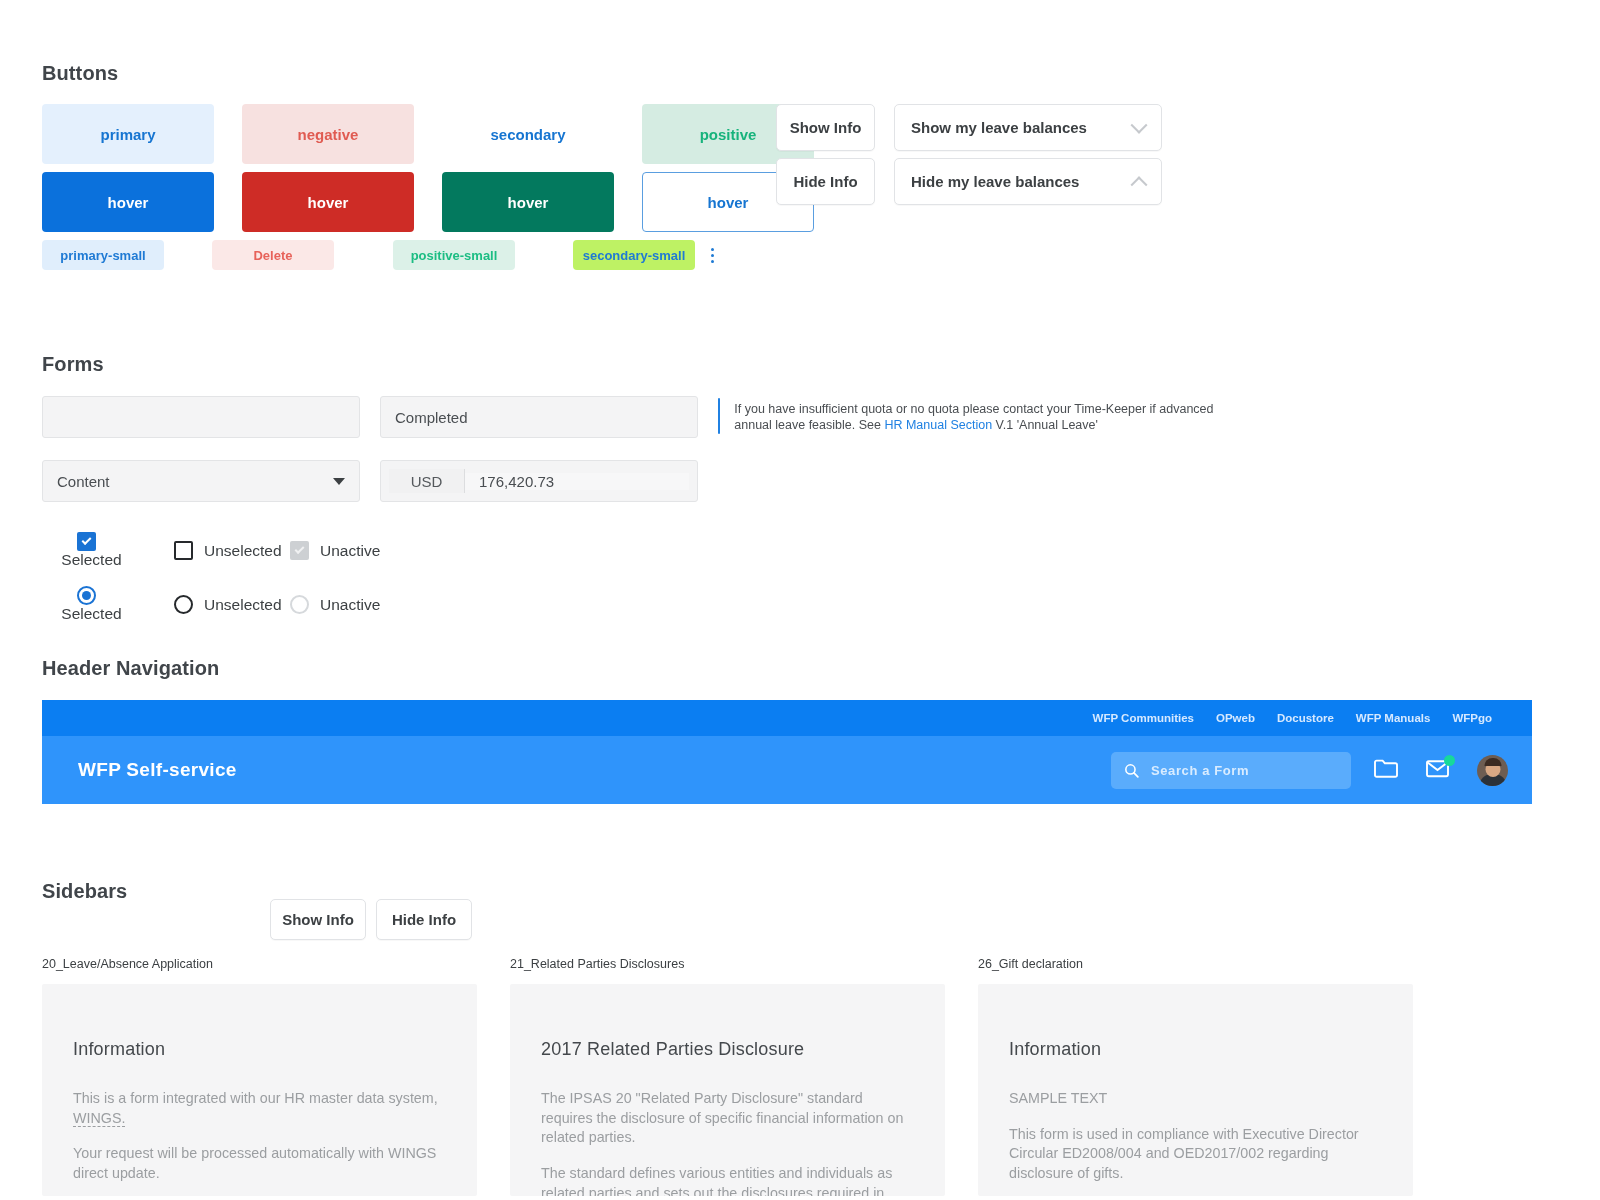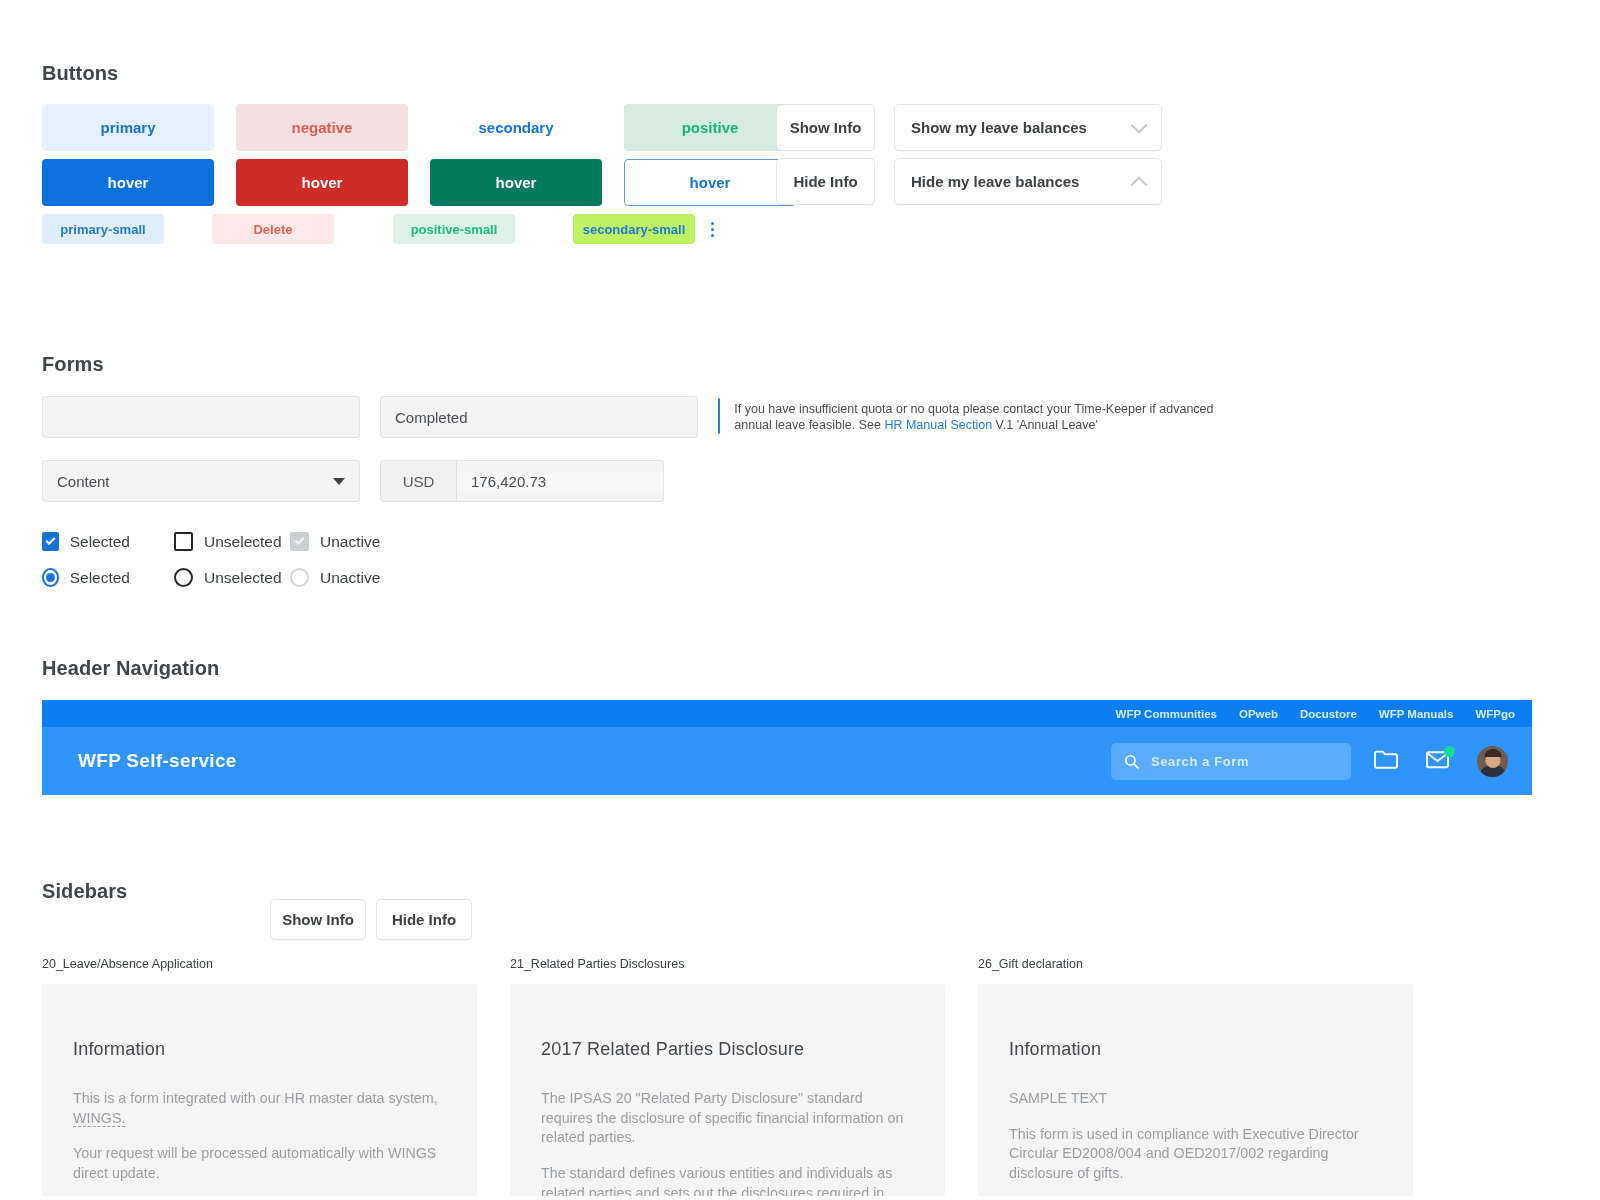--- a/index.html
+++ b/index.html
@@ -24,21 +24,21 @@
 
   
   .buttons-area{ position:absolute; left:42px; top:104px; }
   .btn-row{ display:flex; align-items:center; margin-bottom:8px; }
   .btn{
     border:none; border-radius:4px; cursor:pointer;
     font-family:"Liberation Sans", sans-serif;
     font-size:15px; font-weight:700; text-align:center;
     display:flex; align-items:center; justify-content:center;
   }
-  .big{ width:172px; height:47px; margin-right:22px; }
+  .big{ width:172px; height:60px; margin-right:28px; }
   .small{ height:30px; font-size:13px; border-radius:4px; }
 
   .b-primary-light{ background:#e4f0fd; color:#1675d1; }
   .b-primary{ background:#0b71dc; color:#ffffff; }
   .b-neg-light{ background:#f7e1e0; color:#e05b52; }
   .b-neg{ background:#ce2c26; color:#ffffff; }
   .b-pos-light{ background:#d5ece2; color:#17b37c; }
   .b-pos{ background:#03795e; color:#ffffff; }
   .b-sec-light{ background:transparent; color:#1675d1; }
   .b-sec{ background:#ffffff; color:#1675d1; border:1px solid #5a9ee0; }
@@ -90,21 +90,21 @@
     height:42px; display:flex; align-items:center; padding:0 14px;
     font-size:15px; color:#4a4e52;
   }
   .f-empty{ width:318px; }
   .f-completed{ width:318px; }
   .f-select{ width:318px; justify-content:space-between; }
   .caret{
     width:0; height:0; border-left:6px solid transparent;
     border-right:6px solid transparent; border-top:7px solid #3c4043;
   }
-  .f-money{ width:284px; padding:0; }
+  .f-money{ width:318px; padding:8px; }
   .f-money .cur{
     width:76px; height:100%; display:flex; align-items:center; justify-content:center;
     border-right:1px solid #dcdddf; font-size:15px; color:#54585c; background:#f1f1f2;
   }
   .f-money .amt{ flex:1; display:flex; align-items:center; padding-left:14px;
     background:#f7f7f8; font-size:15px; color:#4a4e52; }
 
   .form-grid{ display:flex; }
   .form-col{ margin-right:20px; }
   .form-col .field{ margin-bottom:22px; }
@@ -112,41 +112,41 @@
   .callout{ position:absolute; left:718px; top:398px; width:500px; display:flex; }
   .callout .bar{ width:4px; background:#2081e2; border-radius:2px; margin-right:14px; }
   .callout .txt{ font-size:12.5px; line-height:1.3; color:#4a4e52; padding-top:3px; }
   .callout a{ color:#2081e2; text-decoration:none; }
 
   
   .checks{ position:absolute; left:42px; top:532px; }
   .check-row{ display:flex; align-items:center; margin-bottom:17px; }
   .ck-item{ display:flex; align-items:center; cursor:pointer; }
   .ck-item .lbl{ font-size:15.5px; color:#3c4043; margin-left:11px; }
-  .w1{ width:88px; } .w2{ width:116px;margin-left:44px; }
+  .w1{ width:88px;flex-direction:column; } .w2{ width:116px;margin-left:44px; }
 
   .cb{ width:19px; height:19px; border-radius:2px; display:flex; align-items:center; justify-content:center; }
   .cb.on{ background:#1a73d4; }
   .cb.off{ background:#fff; border:2px solid #26292c; }
   .cb.dis{ background:#cdd0d3; }
   .cb .tick{ width:9px; height:5px; border-left:2.4px solid #fff; border-bottom:2.4px solid #fff;
     transform:rotate(-45deg) translate(1px,-1px); }
   .cb.dis .tick{ border-color:#f0f1f2; }
 
   .rb{ width:19px; height:19px; border-radius:50%; display:flex; align-items:center; justify-content:center; }
   .rb.on{ border:2px solid #1a73d4; }
   .rb.on i{ width:9px; height:9px; border-radius:50%; background:#1a73d4; display:block; }
   .rb.off{ border:2.4px solid #26292c; }
   .rb.dis{ border:2px solid #d6d9dc; }
 
   
   .navwrap{ position:absolute; left:42px; top:700px; width:1490px; }
   .nav-top{
-    height:27px; background:#0b7ef2; display:flex; align-items:center;
-    justify-content:flex-end; padding-right:17px; gap:22px;
+    height:36px; background:#0b7ef2; display:flex; align-items:center;
+    justify-content:flex-end; padding-right:40px; gap:22px;
   }
   .nav-top a{ color:#d6e9ff; font-size:11.5px; text-decoration:none; font-weight:600; }
   .nav-main{
     height:68px; background:#2f94fb; display:flex; align-items:center;
     padding:0 24px 0 36px;
   }
   .brand{ color:#ffffff; font-size:19px; font-weight:700; letter-spacing:.3px; }
   .nav-spacer{ flex:1; }
   .searchbox{
     width:240px; height:37px; background:#5aacfc; border-radius:5px;

